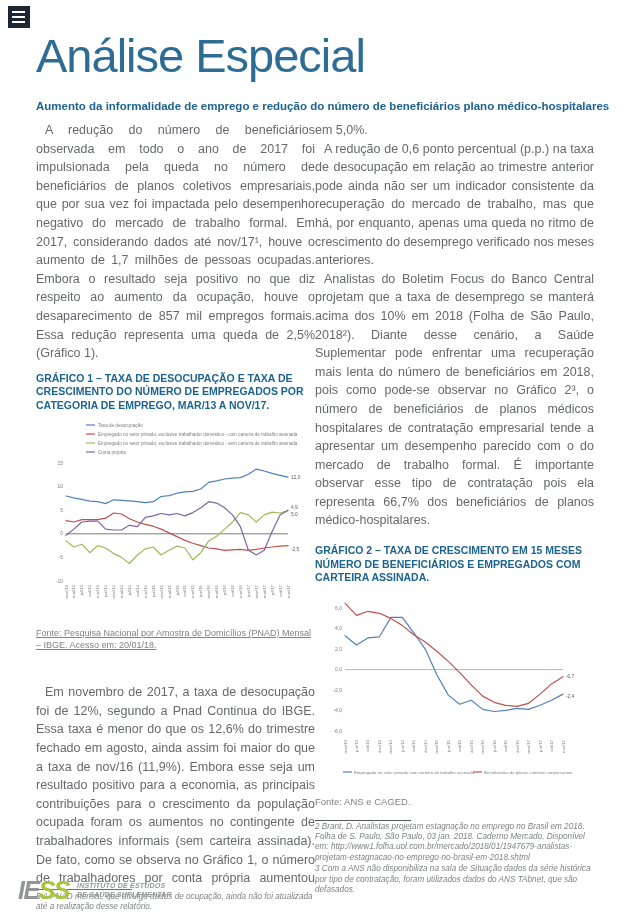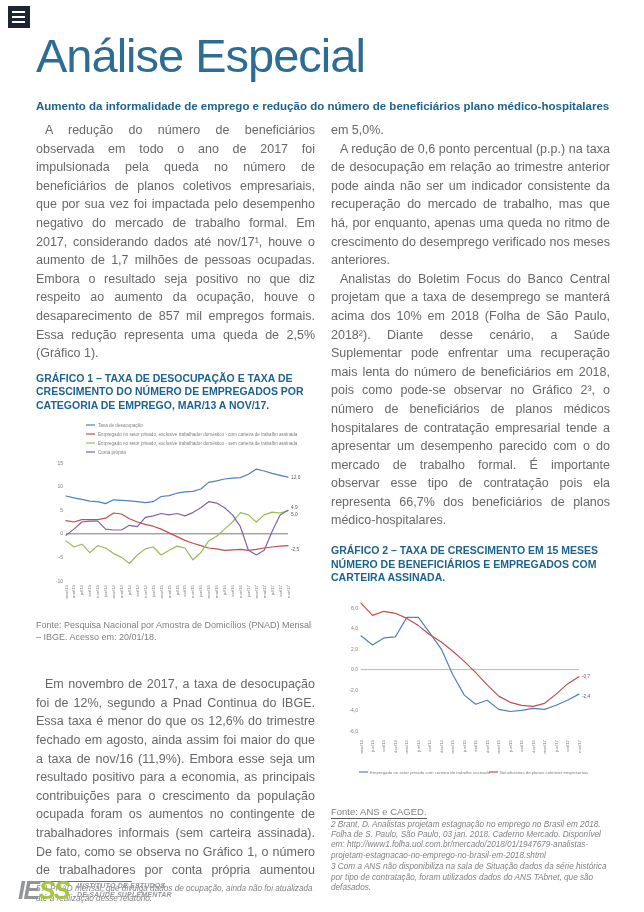--- a/index.html
+++ b/index.html
@@ -7,30 +7,30 @@
         font-family:"Liberation Sans",sans-serif;margin:0 auto;}
   .menu-btn{position:absolute;left:8px;top:6px;width:22px;height:22px;background:#1c2633;
         display:flex;flex-direction:column;justify-content:center;gap:3px;padding:0 4px;box-sizing:border-box;cursor:pointer;}
   .menu-btn span{display:block;height:2px;background:#fff;}
   .menu-btn span:nth-child(1){width:13px;}
   .menu-btn span:nth-child(2){width:13px;}
   .menu-btn span:nth-child(3){width:13px;}
   .title{position:absolute;left:36px;top:28px;font-size:47px;font-weight:200;color:#2d6c94;
         letter-spacing:-1px;white-space:nowrap;text-align:right;}
   .subtitle{position:absolute;left:36px;top:100px;font-size:11.5px;font-weight:bold;color:#1d6390;white-space:nowrap;}
-  .cols{position:absolute;left:36px;top:121px;width:574px;display:flex;gap:16px;}
+  .cols{position:absolute;left:36px;top:121px;width:574px;display:flex;}
   .col{width:279px;}
   .body-p{margin:0;font-size:12.5px;line-height:18.6px;color:#66686b;text-align:justify;text-indent:9px;}
   .body-p.cont{text-align-last:justify;margin-top:32px;}
   .body-p.no-indent{text-indent:0;}
   .chart-heading{margin:9px 0 3px 0;font-size:10.5px;font-weight:bold;color:#1d6390;line-height:13.5px;text-align:left;}
   .chart-heading.mt-lg{margin-top:14px;}
   .chart{margin:0;}
-  .fonte{font-size:9px;color:#7f8184;line-height:11.5px;margin-top:1px;}
-  .fonte-underline{display:inline-block;border-bottom:1px solid #58595b;padding-bottom:1px;font-size:9.5px;color:#7f8184;margin-top:18px;}
+  .fonte{font-size:9px;color:#7f8184;line-height:11.5px;margin-top:9px;text-decoration:underline;}
+  .fonte-underline{display:inline-block;border-bottom:1px solid #58595b;padding-bottom:13px;font-size:9.5px;color:#7f8184;margin-top:8px;}
   .p-gap{margin-top:6px;}
   .foot-sep{width:96px;border-top:1px solid #6d6e71;margin:1px 0 2px 0;}
   .footnote{font-size:8.2px;font-style:italic;color:#808285;line-height:10.4px;text-align:left;margin-top:1px;}
   .footer-logo{position:absolute;left:18px;top:878px;display:flex;align-items:center;gap:8px;}
   .iess{font-size:25px;font-weight:bold;font-style:italic;letter-spacing:-1.5px;line-height:25px;}
   .iess .ie{color:#939598;}
   .iess .ss{color:#a5c63b;}
   .org{font-size:7px;font-weight:bold;font-style:italic;color:#939598;line-height:8.5px;letter-spacing:0.2px;}
 </style>
 </head>

